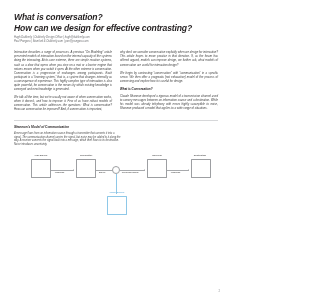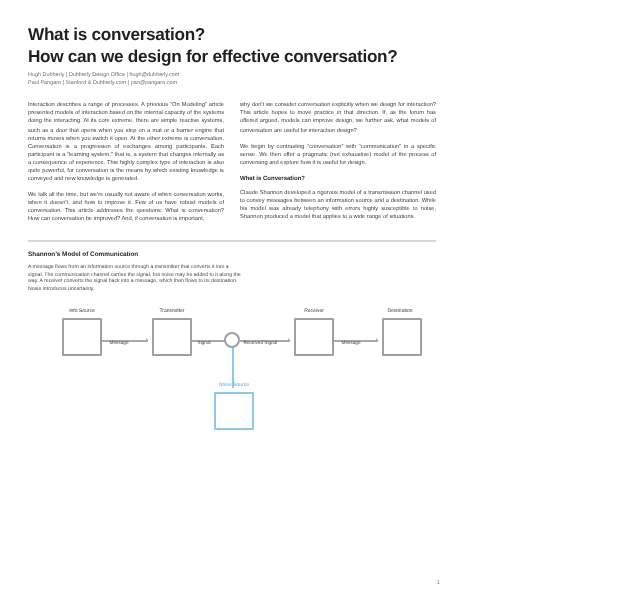--- a/index.html
+++ b/index.html
@@ -16,20 +16,21 @@
     -webkit-font-smoothing: antialiased;
   }
 
   .page {
     position: relative;
     width: 232px;
     height: 300px;
     box-sizing: border-box;
     padding: 12px 14px 0 14px;
     background: #ffffff;
+    font-style: italic;
   }
 
   
   .title-block {
     margin: 0 0 6px 0;
   }
   .title-line {
     font-size: 8.6px;
     line-height: 10.6px;
     font-weight: bold;
@@ -172,21 +173,21 @@
     color: #8a8c8e;
   }
 </style>
 </head>
 <body>
 
 <div class="page">
 
   <div class="title-block">
     <div class="title-line">What is conversation?</div>
-    <div class="title-line">How can we design for effective conversation?</div>
+    <div class="title-line">How can we design for effective contrasting?</div>
     <div class="byline">
       <div class="byline-line">Hugh Dubberly | Dubberly Design Office | hugh@dubberly.com</div>
       <div class="byline-line">Paul Pangaro | Stanford &amp; Dubberly.com | pan@pangaro.com</div>
     </div>
   </div>
 
   <div class="columns">
 
     <div class="col">
       <p class="para">Interaction describes a range of processes. A previous “On Modeling” article presented models of interaction based on the internal capacity of the systems doing the interacting. At its core extreme, there are simple reactive systems, such as a door that opens when you step on a mat or a barrier engine that returns moves when you switch it open. At the other extreme is conversation. Conversation is a progression of exchanges among participants. Each participant is a “learning system,” that is, a system that changes internally as a consequence of experience. This highly complex type of interaction is also quite powerful, for conversation is the means by which existing knowledge is conveyed and new knowledge is generated.</p>

